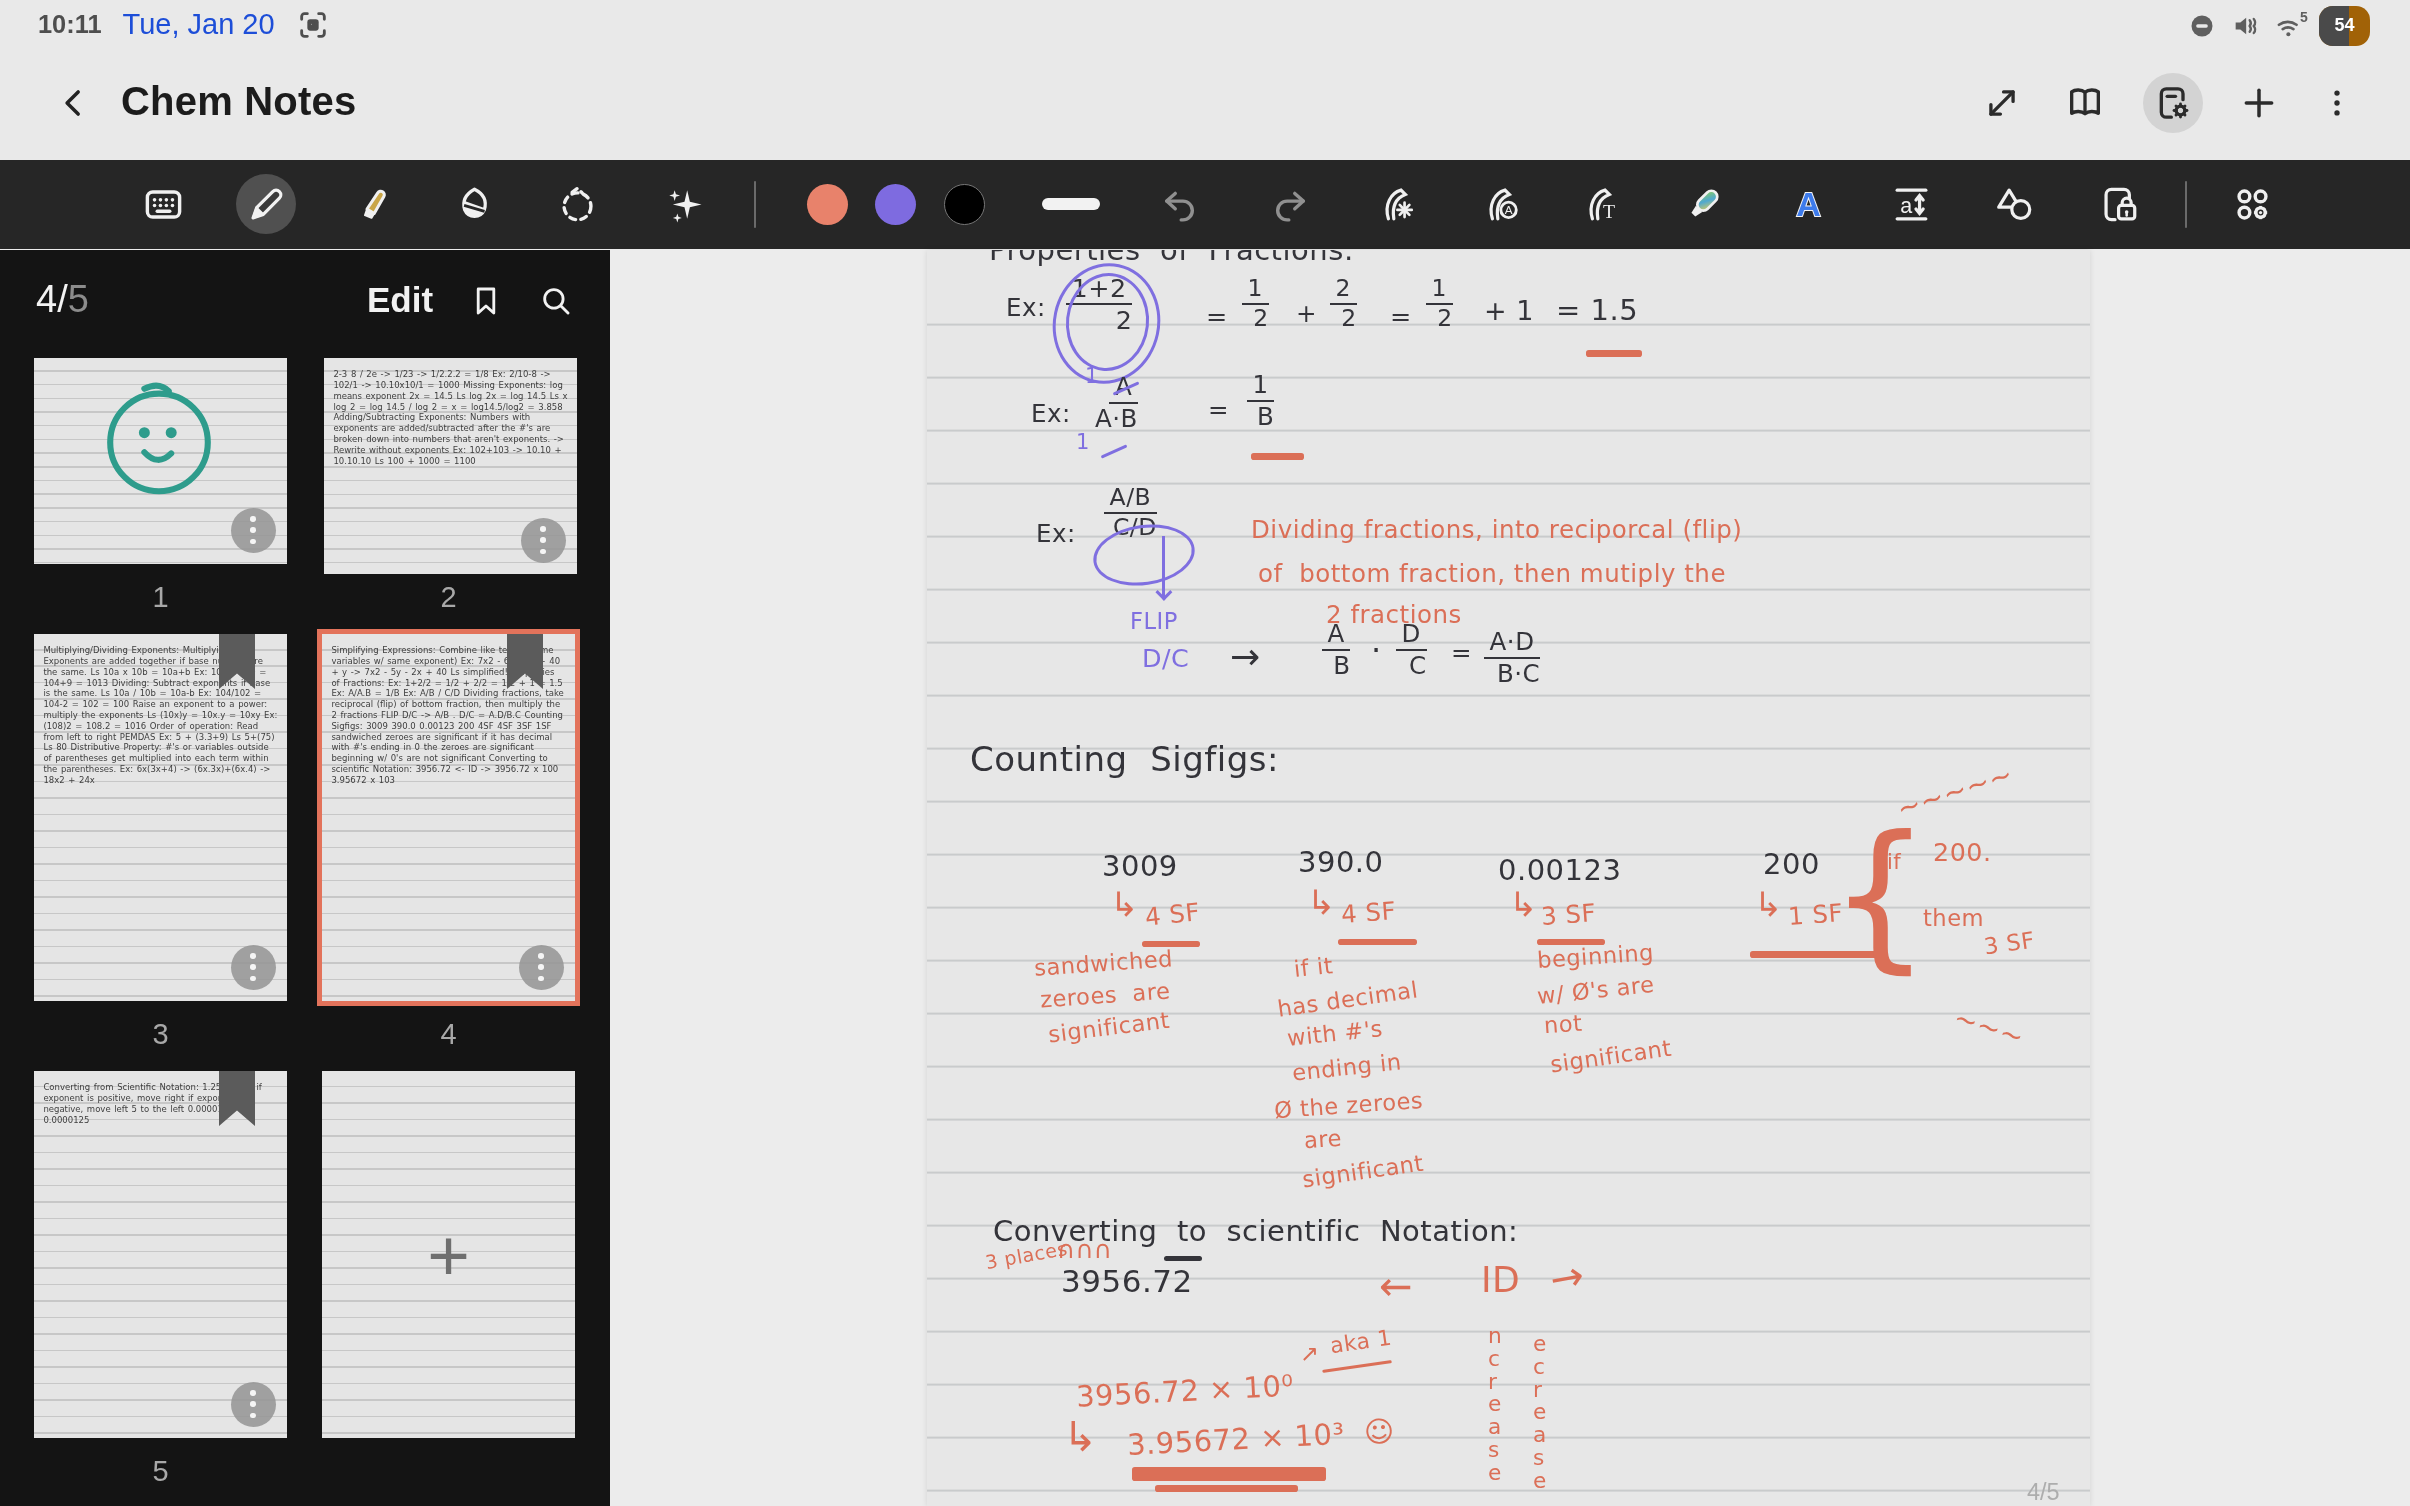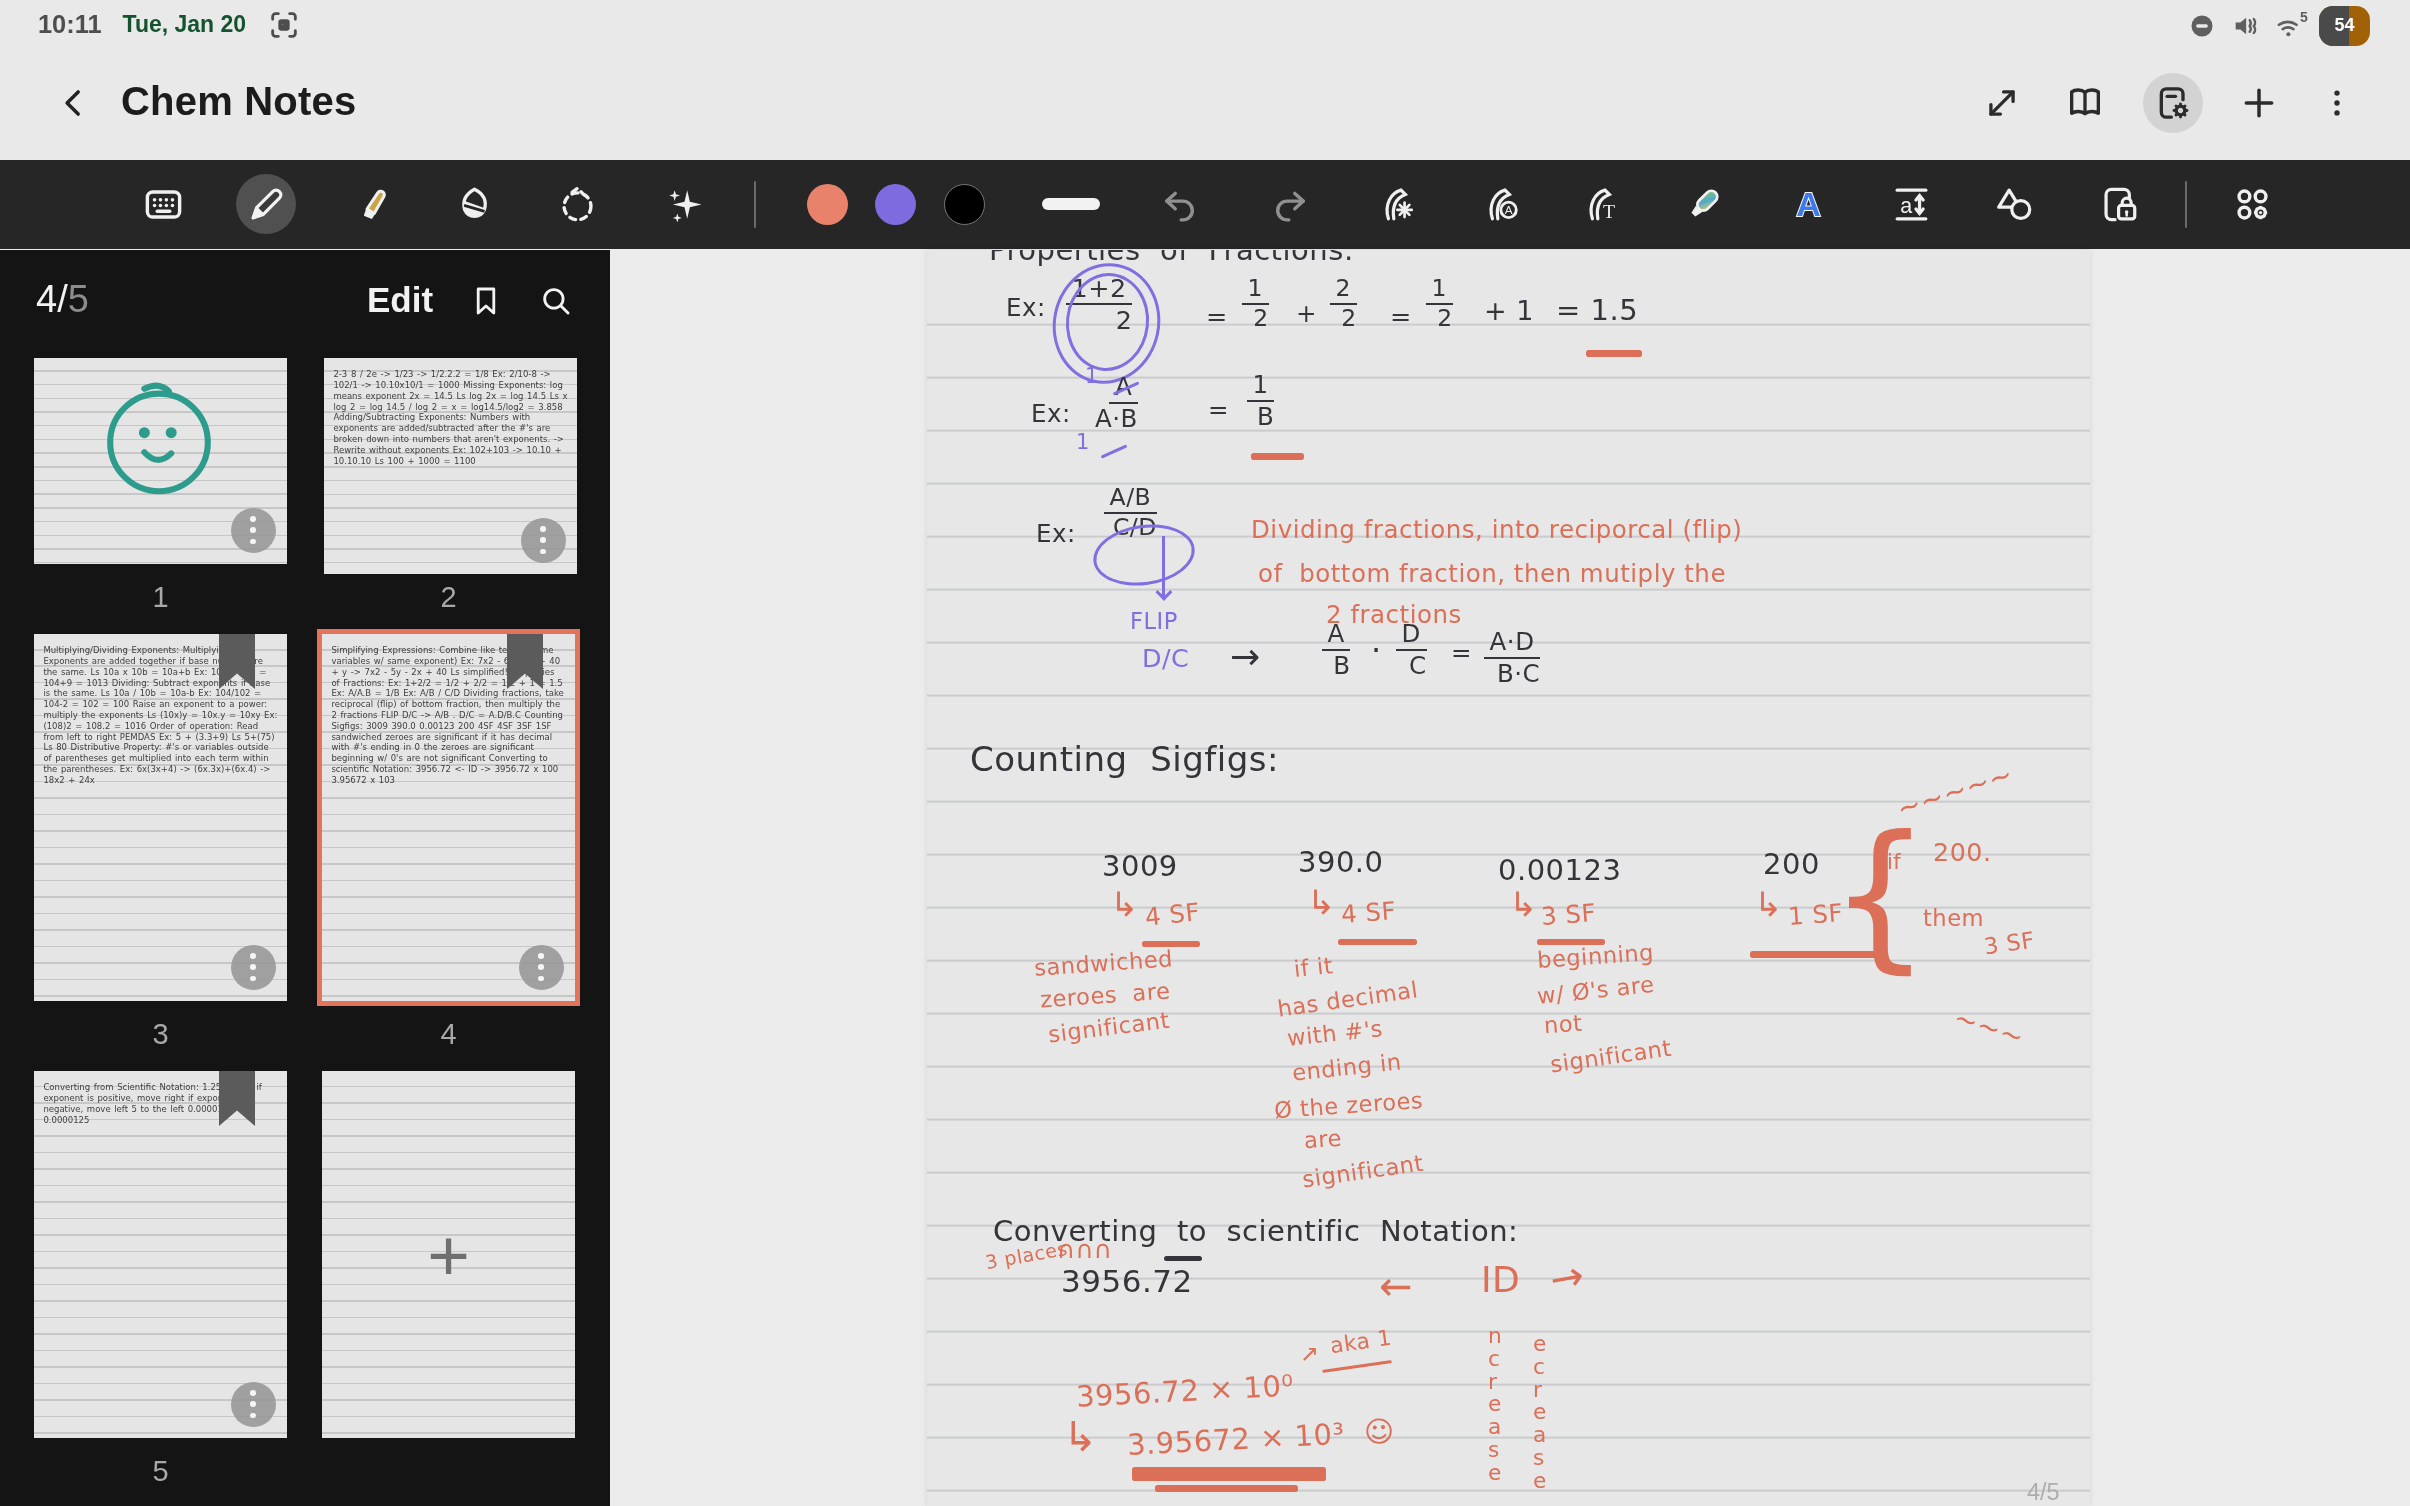--- a/index.html
+++ b/index.html
@@ -3,21 +3,21 @@
 <meta charset="utf-8">
 <style>
   html,body{margin:0;padding:0;background:#000;}
   *{box-sizing:border-box;}
   #app{position:relative;width:2411px;height:1507px;background:#ECECEC;overflow:hidden;
        font-family:"Liberation Sans","DejaVu Sans",sans-serif;-webkit-font-smoothing:antialiased;}
   
   #statusbar{position:absolute;left:0;top:0;width:2411px;height:47px;background:#E9E9E9;}
   .sb-left{position:absolute;left:38px;top:7.5px;display:flex;align-items:center;gap:21px;color:#4E4E4E;}
   .sb-time{font-size:25.4px;font-weight:700;}
-  .sb-date{font-size:23px;font-weight:700;color:#14532d;}
+  .sb-date{font-size:29px;font-weight:400;color:#1d4ed8;}
   .sb-right{position:absolute;right:41px;top:5.6px;display:flex;align-items:center;gap:15px;}
   .batt{position:relative;width:51px;height:40px;border-radius:14px;background:#a16207;overflow:hidden;}
   .batt .fill{position:absolute;left:0;top:0;bottom:0;width:58%;background:#4A4A4A;}
   .batt .pct{position:absolute;inset:0;display:flex;align-items:center;justify-content:center;
              font-size:18px;font-weight:700;color:#FFF;}
   
   #navbar{position:absolute;left:0;top:47px;width:2411px;height:113px;background:#E9E9E9;}
   .nav-title{position:absolute;left:121px;top:32px;font-size:40px;font-weight:700;color:#1C1C1C;letter-spacing:0.2px;}
   .nav-btn{position:absolute;top:26px;width:60px;height:60px;display:flex;align-items:center;justify-content:center;border-radius:50%;}
   .nav-btn.sel{background:#D3D3D3;}

